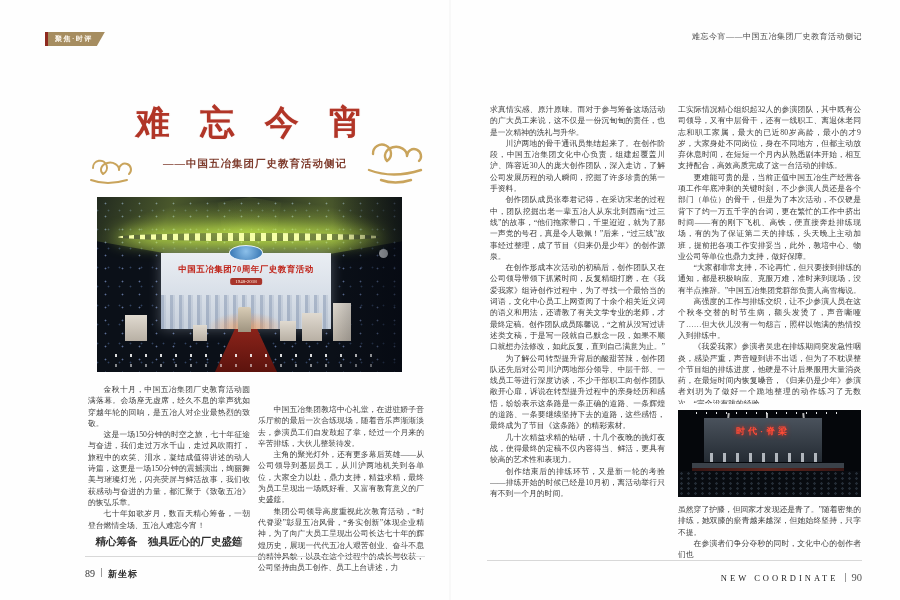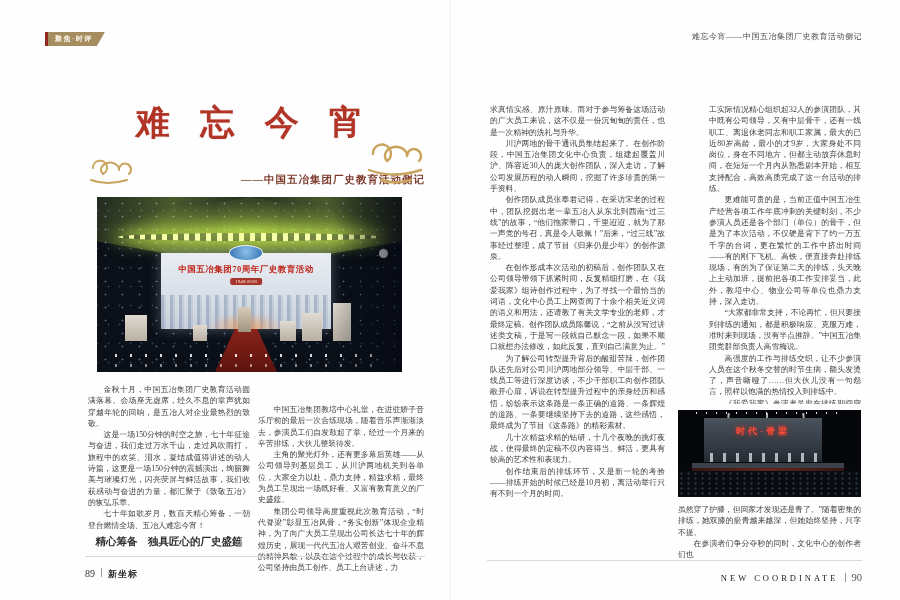--- a/index.html
+++ b/index.html
@@ -19,22 +19,22 @@
   
   .bodytext{font-size:7.8px;line-height:11.3px;text-align:justify;color:#3c3c3c;}
   .bodytext p{margin:0;text-indent:2em;}
   .bodytext p.cont{text-indent:0;}
   .rule{position:absolute;height:1px;background:#d8d8d8;top:556px;}
   
   .lpage{position:absolute;left:85px;top:0;width:340px;height:496px;}
   .ltitle{position:absolute;left:0;top:100px;width:100%;text-align:center;
     font-size:34px;font-weight:bold;color:#b13527;letter-spacing:11px;
     text-shadow:0 0 1px rgba(177,53,39,.4);}
-  .lsub{position:absolute;left:0;top:157px;width:100%;text-align:right;
-    font-size:10.5px;font-weight:bold;color:#7e3b2c;letter-spacing:1px;margin-top:16px;}
+  .lsub{position:absolute;left:0;top:157px;width:100%;text-align:center;
+    font-size:10.5px;font-weight:bold;color:#7e3b2c;letter-spacing:1px;}
   .cloud{position:absolute;}
   .cloud.cl{left:2px;top:146px;}
   .cloud.cr{right:-4px;top:130px;}
   
   .ph1{position:absolute;left:12px;top:197px;width:305px;height:175px;background:#0b1018;overflow:hidden;
     background-image:
       radial-gradient(circle,rgba(160,190,255,.55) .6px,transparent 1.2px),
       radial-gradient(circle,rgba(120,160,230,.35) .6px,transparent 1.2px);
     background-size:17px 13px,11px 19px;background-position:0 0,6px 4px;}
   .ph1 .glow{position:absolute;inset:0;
@@ -76,21 +76,21 @@
   .lheading{position:absolute;left:3px;top:535px;width:162px;text-align:center;
     font-size:10.5px;font-weight:bold;color:#2e2e2e;white-space:nowrap;}
   .lfoot{position:absolute;left:0;top:568px;font-size:9px;color:#333;display:flex;}
   .lfoot .no{font-size:10px;}
   .vdiv{display:inline-block;width:1px;height:9px;background:#999;margin:0 6px;}
   .lfoot .brand{font-weight:bold;letter-spacing:1px;}
   
   .rpage{position:absolute;left:487px;top:4px;width:375px;height:600px;}
   .rcol1{position:absolute;left:3px;top:100px;width:175px;height:454px;overflow:hidden;}
   .rcol2{position:absolute;left:191px;top:100px;width:183px;height:454px;overflow:hidden;}
-  .rcol2 .toptext{height:300px;overflow:hidden;margin-left:31px;}
+  .rcol2 .toptext{height:300px;overflow:hidden;}
   .rcol2 .bottomtext{margin-top:7px;height:58px;overflow:hidden;}
   
   .ph2{position:relative;margin-top:6px;width:183px;height:87px;background:#05070b;overflow:hidden;}
   .ph2 .screen{position:absolute;left:26px;top:8px;width:118px;height:44px;
     background:linear-gradient(#4a525c,#242b33);}
   .ph2 .rtext{position:absolute;left:0;top:7px;width:100%;text-align:center;font-size:9px;
     font-weight:bold;color:#ff4c38;letter-spacing:3px;text-shadow:0 0 5px rgba(230,40,20,.95);}
   .ph2 .toplights{position:absolute;left:18px;right:18px;top:2px;height:2px;opacity:.9;
     background:repeating-linear-gradient(90deg,#fff 0 1px,transparent 1px 10px);}
   .ph2 .beam{position:absolute;top:3px;width:2px;height:34px;
@@ -192,21 +192,21 @@
     <p>在创作形成本次活动的初稿后，创作团队又在公司领导带领下抓紧时间，反复精细打磨，在《我爱我家》组诗创作过程中，为了寻找一个最恰当的词语，文化中心员工上网查阅了十余个相关近义词的语义和用法，还请教了有关文学专业的老师，才最终定稿。创作团队成员陈馨说，“之前从没写过讲述类文稿，于是写一段就自己默念一段，如果不顺口就想办法修改，如此反复，直到自己满意为止。”</p>
     <p>为了解公司转型提升背后的酸甜苦辣，创作团队还先后对公司川沪两地部分领导、中层干部、一线员工等进行深度访谈，不少干部职工向创作团队敞开心扉，诉说在转型提升过程中的亲身经历和感悟，纷纷表示这条路是一条正确的道路、一条辉煌的道路、一条要继续坚持下去的道路，这些感悟，最终成为了节目《这条路》的精彩素材。</p>
     <p>几十次精益求精的钻研，十几个夜晚的挑灯夜战，使得最终的定稿不仅内容得当、鲜活，更具有较高的艺术性和表现力。</p>
     <p>创作结束后的排练环节，又是新一轮的考验——排练开始的时候已经是10月初，离活动举行只有不到一个月的时间。</p>
 
   </div>
 
   <div class="rcol2">
     <div class="toptext bodytext">
       <p class="cont">工实际情况精心组织起32人的参演团队，其中既有公司领导，又有中层骨干，还有一线职工、离退休老同志和职工家属，最大的已近80岁高龄，最小的才9岁，大家身处不同岗位，身在不同地方，但都主动放弃休息时间，在短短一个月内从熟悉剧本开始，相互支持配合，高效高质完成了这一台活动的排练。</p>
-      <p>更难能可贵的是，当前正值中国五冶生产经营各项工作年底冲刺的关键时刻，不少参演人员还是各个部门（单位）的骨干，但是为了本次活动，不仅硬是背下了约一万五千字的台词，更在繁忙的工作中挤出时间——有的刚下飞机、高铁，便直接奔赴排练现场，有的为了保证第二天的排练，头天晚上主动加班，提前把各项工作安排妥当，此外，教培中心、物业公司等单位也鼎力支持，深入走访。</p>
+      <p>更难能可贵的是，当前正值中国五冶生产经营各项工作年底冲刺的关键时刻，不少参演人员还是各个部门（单位）的骨干，但是为了本次活动，不仅硬是背下了约一万五千字的台词，更在繁忙的工作中挤出时间——有的刚下飞机、高铁，便直接奔赴排练现场，有的为了保证第二天的排练，头天晚上主动加班，提前把各项工作安排妥当，此外，教培中心、物业公司等单位也鼎力支持，做好保障。</p>
       <p>“大家都非常支持，不论再忙，但只要接到排练的通知，都是积极响应、克服万难，准时来到现场，没有半点推辞。”中国五冶集团党群部负责人高雪梅说。</p>
       <p>高强度的工作与排练交织，让不少参演人员在这个秋冬交替的时节生病，额头发烫了，声音嘶哑了……但大伙儿没有一句怨言，照样以饱满的热情投入到排练中。</p>
       <p>《我爱我家》参演者吴忠在排练期间突发急性咽炎，感染严重，声音哑到讲不出话，但为了不耽误整个节目组的排练进度，他硬是不计后果服用大量消炎药，在最短时间内恢复嗓音，《归来仍是少年》参演者刘玥为了做好一个跪地整理的动作练习了无数次，“完全没有跳的经验，</p>
     </div>
 
     <div class="ph2">
       <div class="toplights"></div>
       <div class="beam" style="left:48px;transform:rotate(6deg);"></div>
       <div class="beam" style="left:88px;"></div>
       <div class="beam" style="left:126px;transform:rotate(-6deg);"></div>

